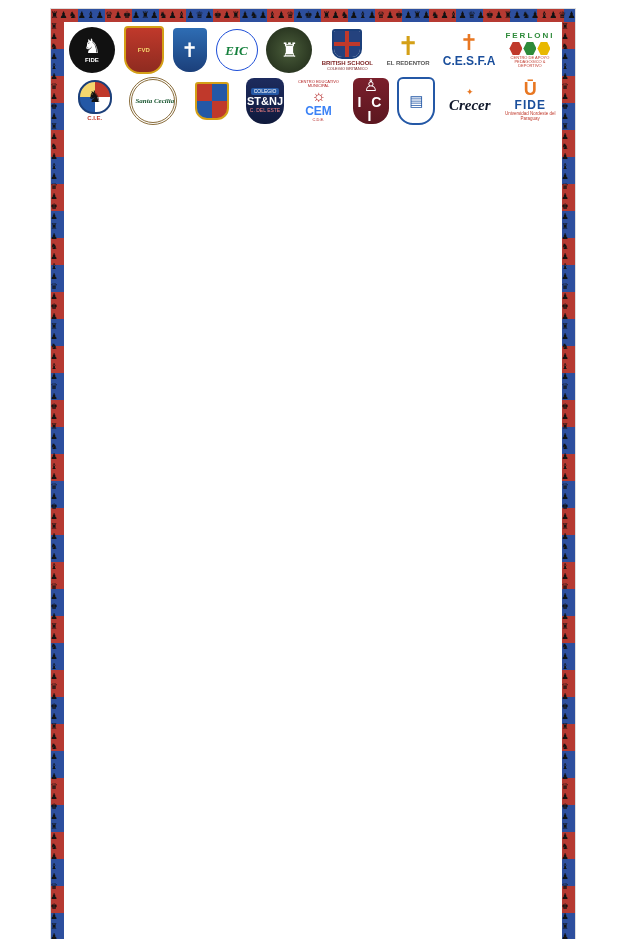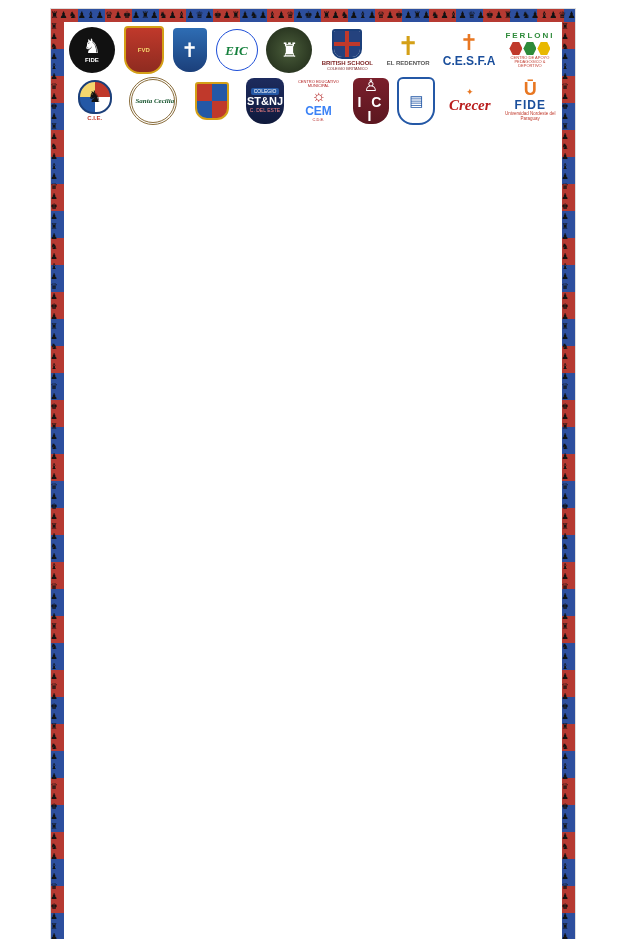--- a/index.html
+++ b/index.html
@@ -54,21 +54,21 @@
   .t-shield-navy .l2{color:#f08080;font-size:5px;}
   .t-cem{color:#b22222;}
   .t-cem .glyph{color:#b22222;font-size:16px;}
   .t-cem .l0{font-size:4px;color:#b22222;}
   .t-cem .l1{font-size:12px;color:#3b82f6;}
   .t-shield-maroon{background:linear-gradient(#7a1f2b,#5c1720);border-radius:6px 6px 16px 16px;width:36px;height:46px;color:#fff;}
   .t-shield-maroon .l1{font-size:14px;letter-spacing:3px;}
   .t-shield-maroon .glyph{color:#fff;font-size:16px;}
   .t-shield-book{border:2px solid #2458a6;border-radius:6px 6px 16px 16px;width:34px;height:44px;color:#2458a6;background:#fff;}
   .t-shield-book .glyph{font-size:15px;}
-  .t-crecer .l1{font-family:"Liberation Serif",serif;font-style:italic;font-weight:bold;color:#b91c1c;font-size:15px;}
+  .t-crecer .l1{font-family:"Liberation Serif",serif;font-style:italic;font-weight:bold;color:#0f172a;font-size:15px;}
   .t-crecer .glyph{font-size:9px;color:#e87722;}
   .t-undp .glyph{color:#e87722;font-weight:bold;font-size:18px;}
   .t-undp .l1{color:#1b4f9c;font-size:12px;letter-spacing:1px;}
   .t-undp .l2{color:#c0392b;font-size:4.5px;}
 </style>
 </head>
 <body>
 
 <div class="banner">
   <div class="chess-strip strip-top">♜♟♞♟♝♟♛♟♚♟♜♟♞♟♝♟♛♟♚♟♜♟♞♟♝♟♛♟♚♟♜♟♞♟♝♟♛♟♚♟♜♟♞♟♝♟♛♟♚♟♜♟♞♟♝♟♛♟♚♟♜♟♞♟♝♟♛♟♚♟♜♟♞♟♝♟♛♟♚♟♜♟♞♟♝♟♛♟♚♟♜♟♞♟♝♟♛♟♚♟♜♟♞♟♝♟♛♟♚♟♜♟♞♟♝♟♛♟♚♟♜♟♞♟♝♟♛♟♚♟♜♟♞♟♝♟♛♟♚♟♜♟♞♟♝♟♛♟♚♟♜♟♞♟♝♟♛♟♚♟♜♟♞♟♝♟♛♟♚♟♜♟♞♟♝♟♛♟♚♟♜♟♞♟♝♟♛♟♚♟♜♟♞♟♝♟♛♟♚♟♜♟♞♟♝♟♛♟♚♟♜♟♞♟♝♟♛♟♚♟♜♟♞♟♝♟♛♟♚♟♜♟♞♟♝♟♛♟♚♟♜♟♞♟♝♟♛♟♚♟♜♟♞♟♝♟♛♟♚♟♜♟♞♟♝♟♛♟♚♟♜♟♞♟♝♟♛♟♚♟♜♟♞♟♝♟♛♟♚♟♜♟♞♟♝♟♛♟♚♟</div>

